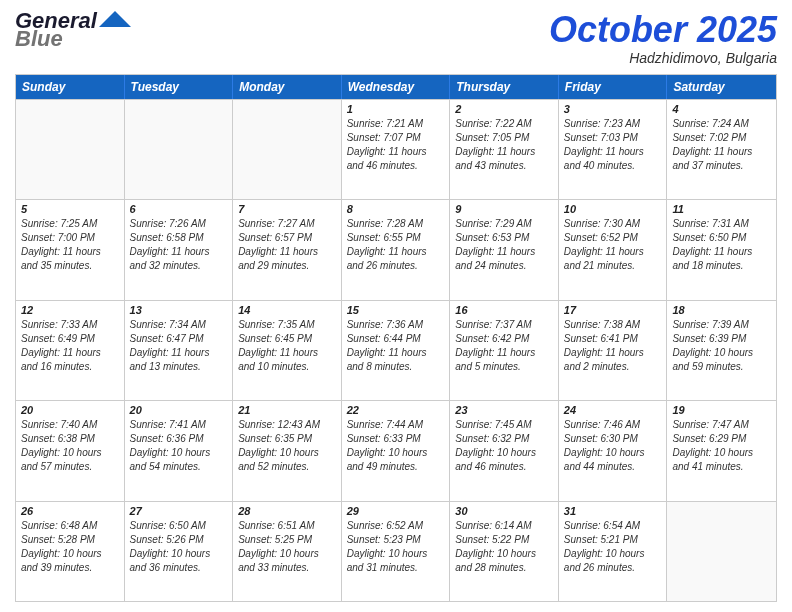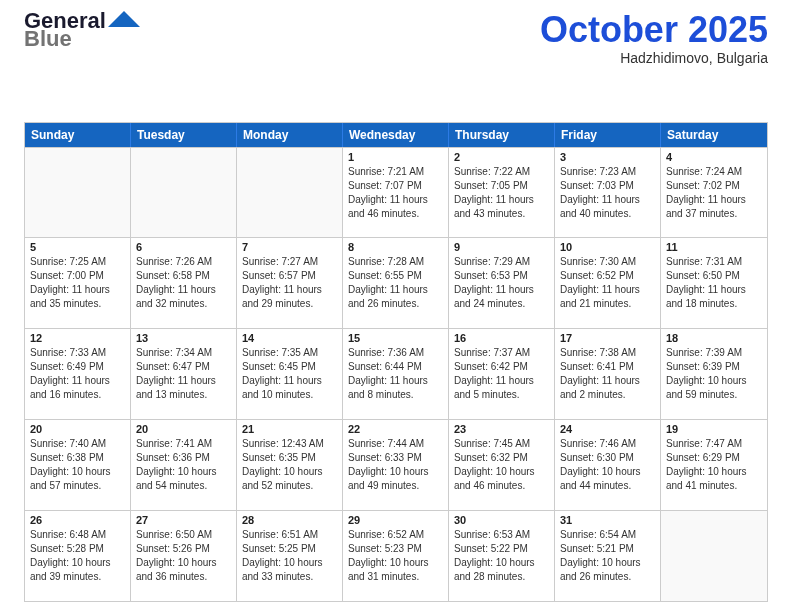--- a/index.html
+++ b/index.html
@@ -6,23 +6,24 @@
     body {
       font-family: Arial, sans-serif;
       background: #fff;
       width: 792px;
       height: 612px;
       overflow: hidden;
     }
     .page {
       width: 792px;
       height: 612px;
-      padding: 10px 24px;
+      padding: 10px 15px;
       display: flex;
       flex-direction: column;
+      font-style: italic;
     }
     .header {
       display: flex;
       justify-content: space-between;
       align-items: flex-start;
       margin-bottom: 8px;
     }
     .logo {
       display: flex;
       flex-direction: column;
@@ -39,21 +40,20 @@
     }
     .location {
       font-size: 14px;
       color: #333;
     }
     .calendar {
       flex: 1;
       display: flex;
       flex-direction: column;
       border: 1px solid #ccc;
-      margin-top: 48px;
     }
     .cal-header {
       display: grid;
       grid-template-columns: repeat(7, 1fr);
       background-color: #1565c0;
     }
     .cal-header-cell {
       color: #fff;
       font-weight: bold;
       font-size: 12px;
@@ -337,21 +337,21 @@
           </div>
           <div class="cal-cell">
             <span class="day-num">29</span>
             <div class="cell-info" style="white-space: pre-line;">Sunrise: 6:52 AM
 Sunset: 5:23 PM
 Daylight: 10 hours
 and 31 minutes.</div>
           </div>
           <div class="cal-cell">
             <span class="day-num">30</span>
-            <div class="cell-info" style="white-space: pre-line;">Sunrise: 6:53 AM
+            <div class="cell-info" style="white-space: pre-line;">Sunrise: 6:14 AM
 Sunset: 5:22 PM
 Daylight: 10 hours
 and 28 minutes.</div>
           </div>
           <div class="cal-cell">
             <span class="day-num">31</span>
             <div class="cell-info" style="white-space: pre-line;">Sunrise: 6:54 AM
 Sunset: 5:21 PM
 Daylight: 10 hours
 and 26 minutes.</div>

